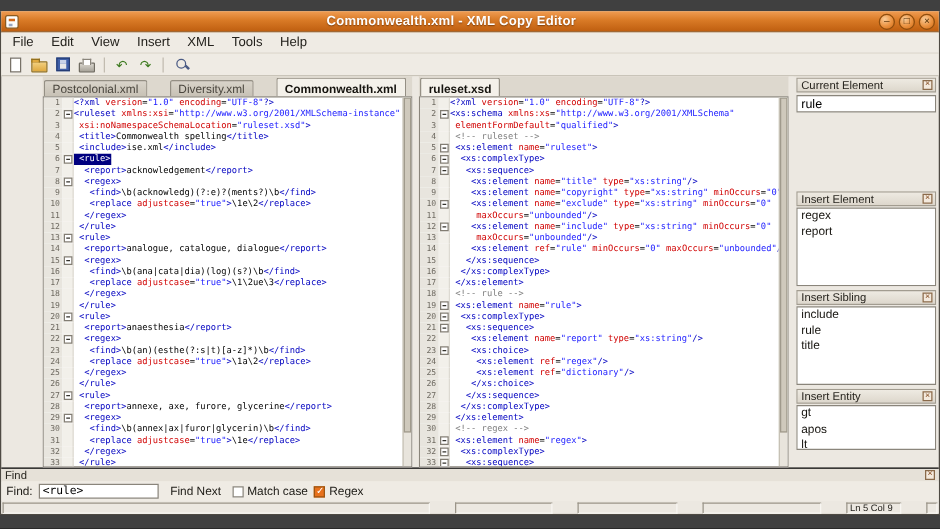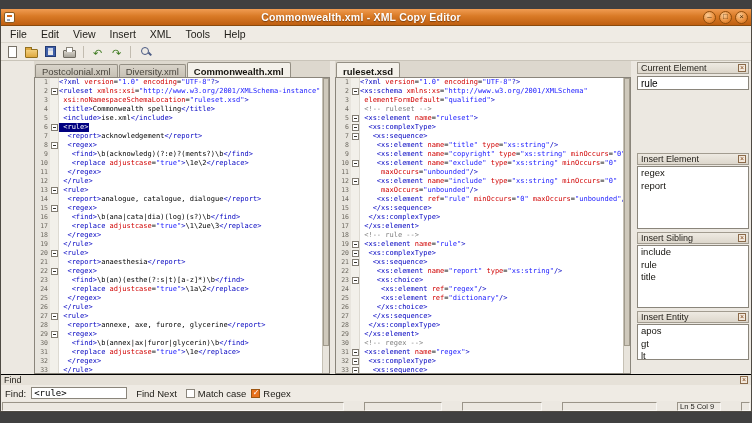--- a/index.html
+++ b/index.html
@@ -30,21 +30,21 @@
   .ic-print{width:13px;height:8px;background:linear-gradient(#d8d4cc,#a8a49a);border:1px solid #6f6b61;border-radius:1px;margin-top:5px}
   .ic-print::before{content:"";position:absolute;top:-4px;left:2px;right:2px;height:4px;background:#fff;border:1px solid #8a857b;border-bottom:none}
   .ic-undo::before{content:"↶";font-size:11px;color:#3d7a1f;line-height:1}
   .ic-redo::before{content:"↷";font-size:11px;color:#3d7a1f;line-height:1}
   .ic-find{width:8px;height:8px;border:1.5px solid #4a5a84;border-radius:50%;margin-top:-2px}
   .ic-find::after{content:"";position:absolute;width:4px;height:1.5px;background:#4a5a84;transform:rotate(45deg);right:-4px;bottom:-1px}
   
   .main{flex:1;display:flex;overflow:hidden}
   .left-gap{flex:0 0 33px}
   .pane{flex:0 0 296px;display:flex;flex-direction:column;overflow:hidden}
-  .tabs{flex:0 0 16px;display:flex;align-items:flex-end;background:#ddd8ce;gap:1px;padding-left:1px}
+  .tabs{flex:0 0 16px;display:flex;align-items:flex-end;background:#ddd8ce;gap:18px;padding-left:1px}
   .tab{font-size:9.5px;color:#4a463e;background:linear-gradient(#d9d4ca,#c7c1b5);border:1px solid #948f84;border-bottom:none;border-radius:2px 2px 0 0;padding:1px 6px 2px;height:13px;white-space:nowrap}
   .tab.active{background:#f4f1ea;color:#16140f;font-weight:bold;height:15px;padding-top:3px}
   .codewrap{flex:1;position:relative;background:#fff;border:1px solid #8a857b;overflow:hidden}
   .lines{position:absolute;top:0;left:0;right:7px;bottom:0;overflow:hidden}
   .line{display:flex;height:9px;line-height:9px;font-family:"DejaVu Sans Mono",monospace;font-size:7px;white-space:pre}
   .ln{flex:0 0 15px;text-align:right;padding-right:2px;background:#e8e5de;color:#6e6a61;font-size:6.5px}
   .fold{flex:0 0 9px;background:#f2f0ea;border-right:1px solid #dddad2;position:relative}
   .fold.on::before{content:"";position:absolute;left:1px;top:1px;width:5px;height:5px;background:#fff;border:1px solid #827d73}
   .fold.on::after{content:"";position:absolute;left:3px;top:4px;width:3px;height:1px;background:#33312b}
   .code{flex:1;min-width:0;overflow:hidden;color:#000}
@@ -260,22 +260,22 @@
               <div class="panel-item">rule</div>
               <div class="panel-item">title</div>
             </div>
           </div>
           <div class="panel p3">
             <div class="panel-hd">
               <span class="pt">Insert Entity</span>
               <span class="panel-x">×</span>
             </div>
             <div class="panel-list">
+              <div class="panel-item">gt</div>
               <div class="panel-item">apos</div>
-              <div class="panel-item">gt</div>
               <div class="panel-item">lt</div>
               <div class="panel-item">quot</div>
             </div>
           </div>
         </div>
     </div>
 
     <div class="find-caption">
       <span class="pt">Find</span>
       <span class="panel-x">×</span>

